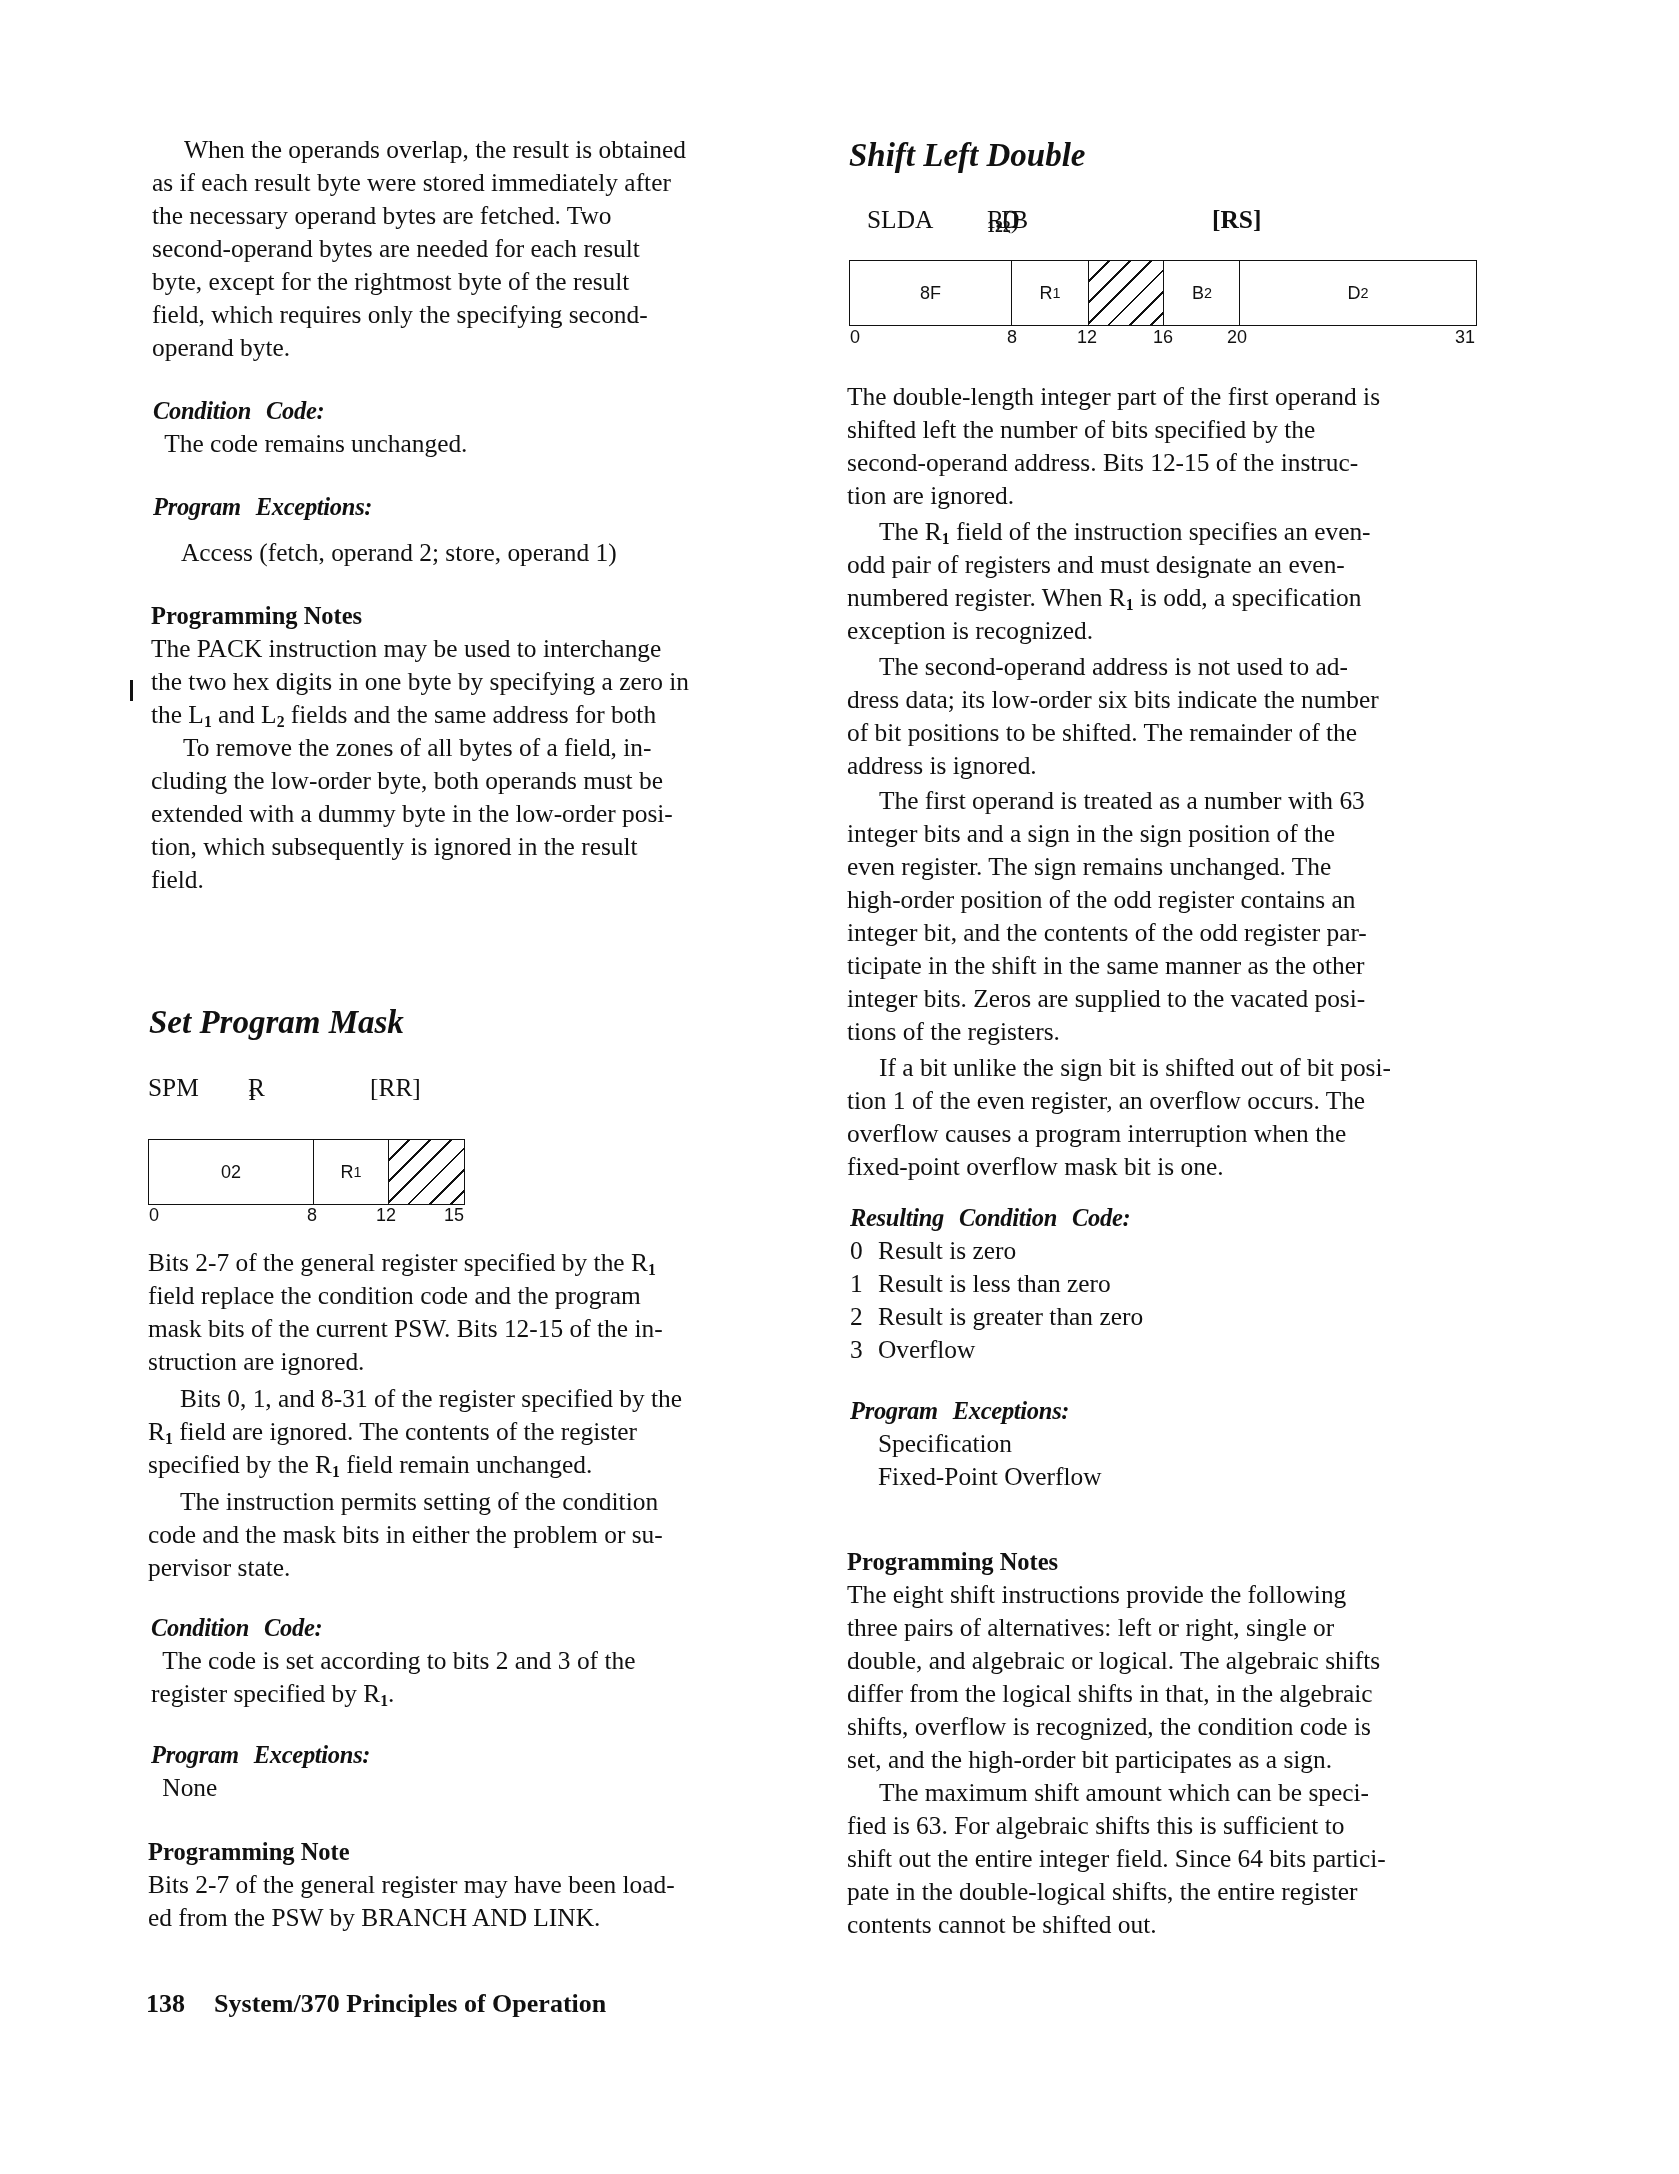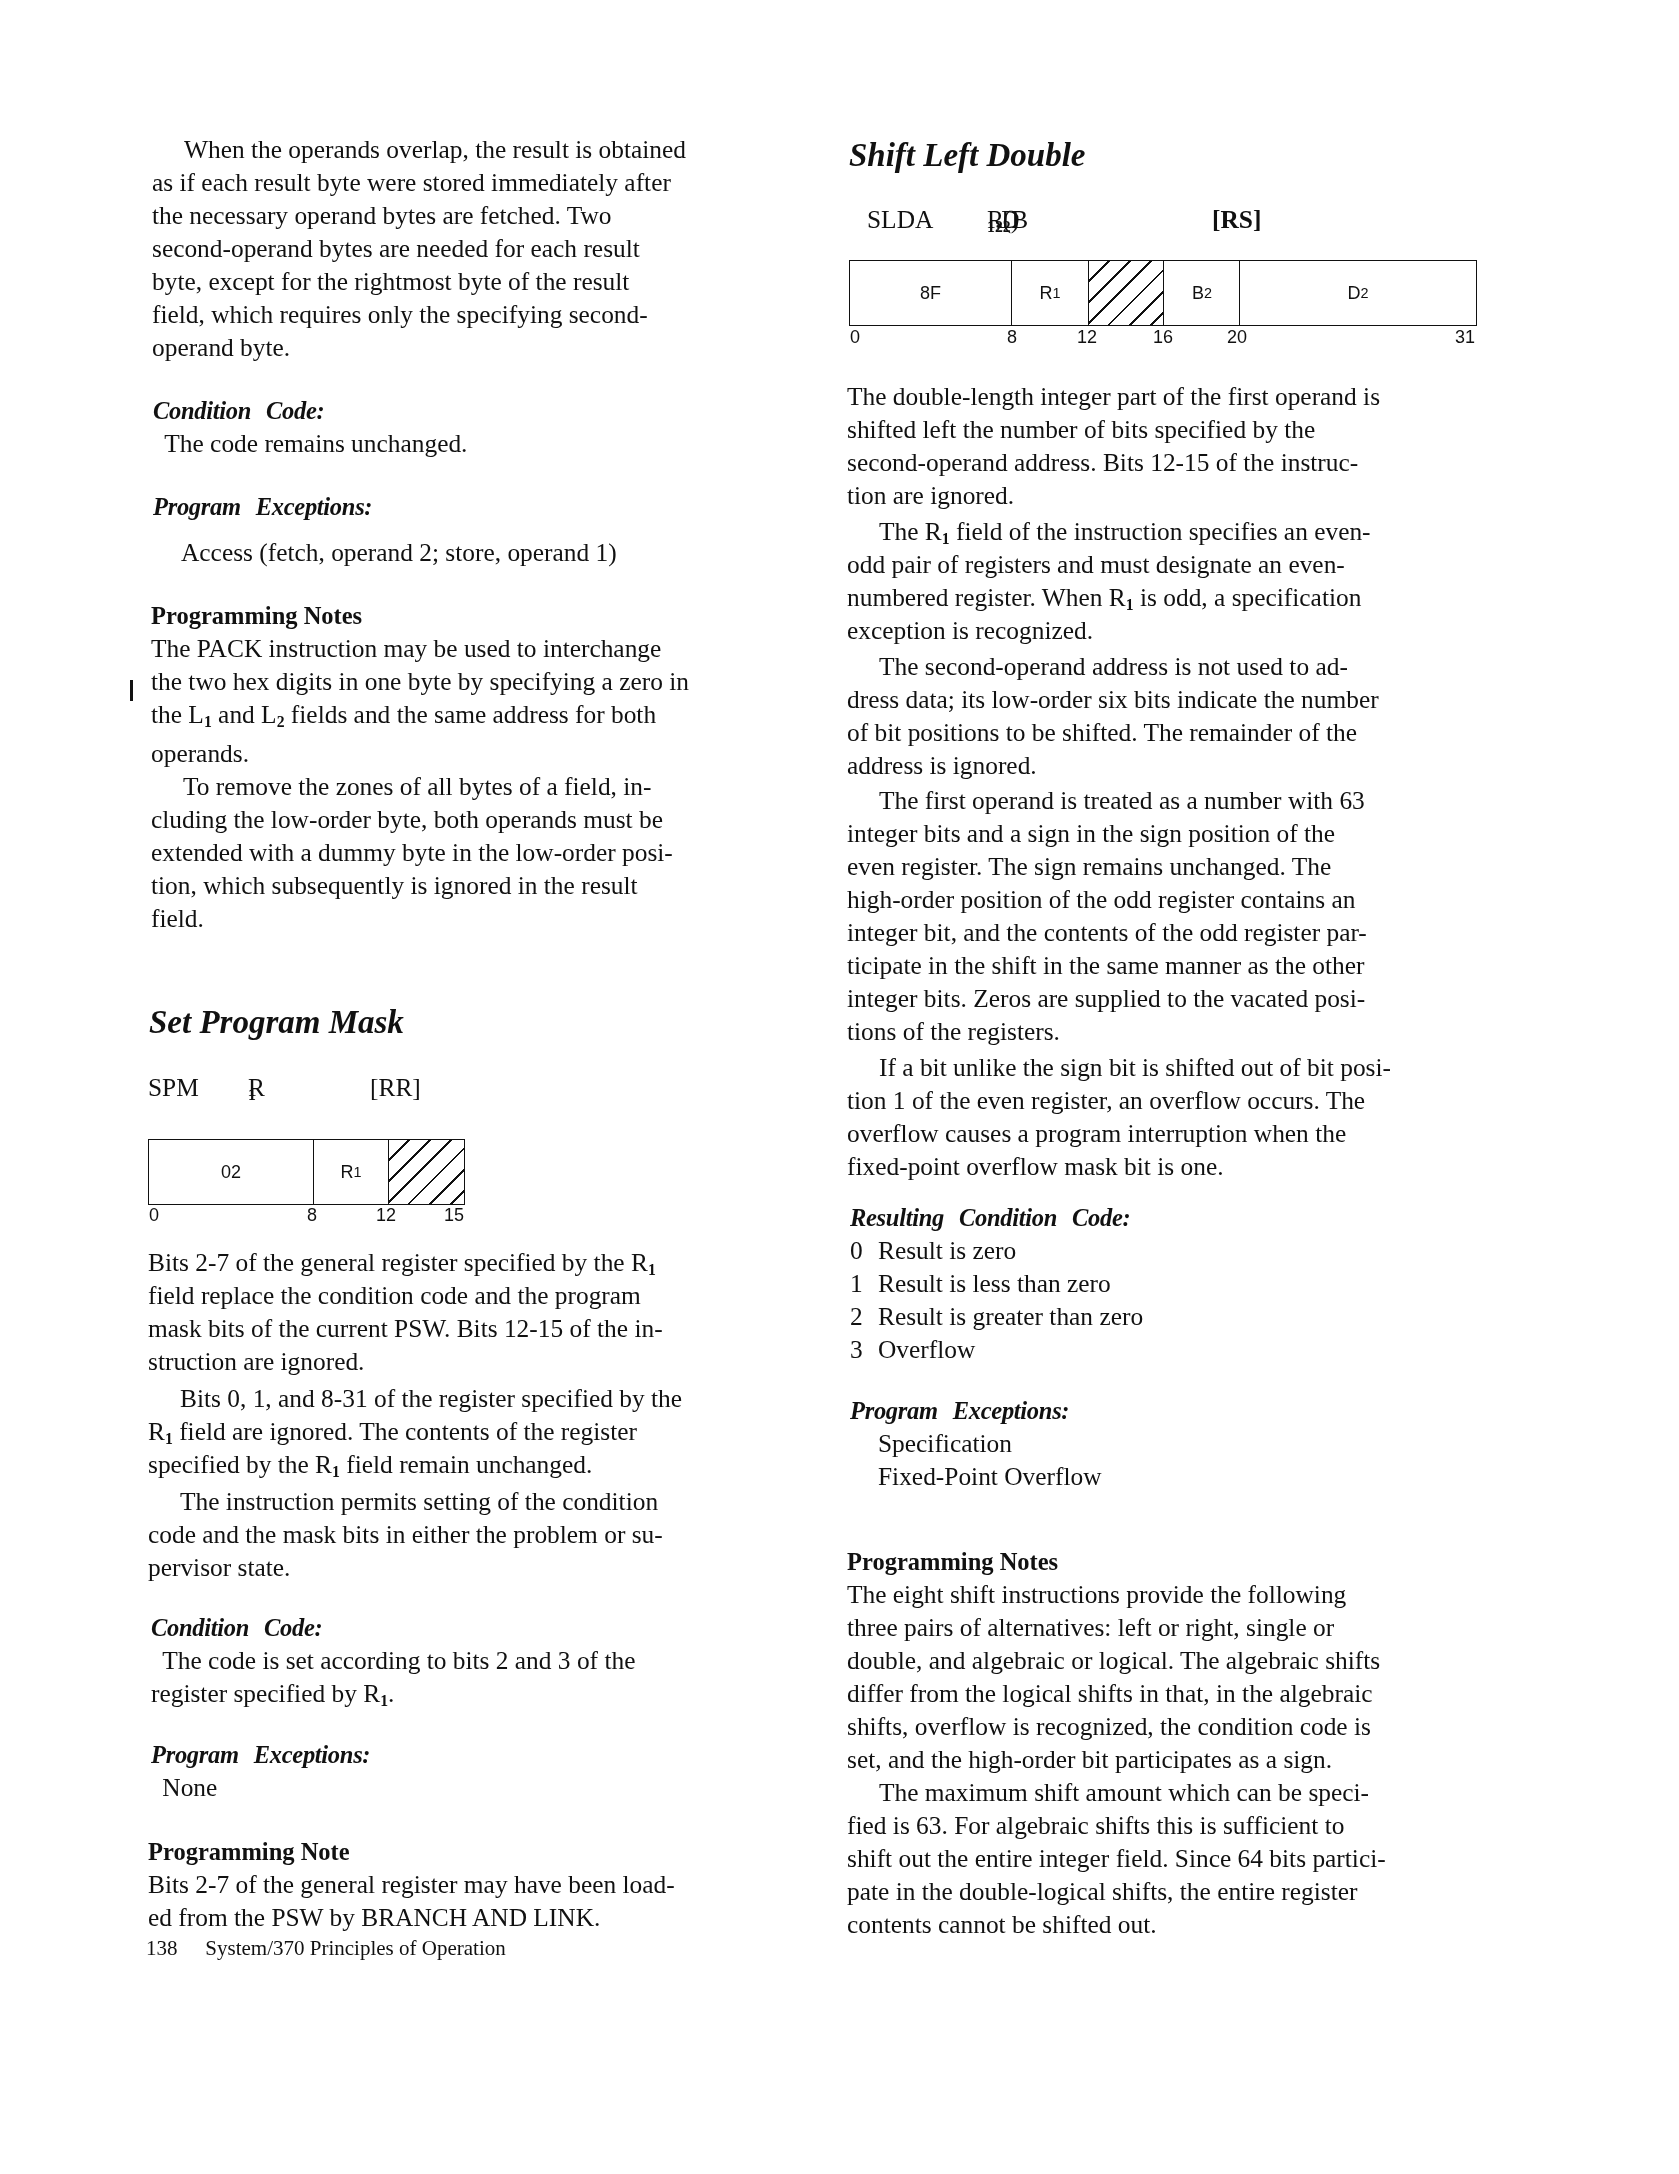--- a/index.html
+++ b/index.html
@@ -17,21 +17,21 @@
   sub.s { font-size: 0.62em; font-weight: bold; vertical-align: -0.25em; line-height: 0; }
   .diagram { position: absolute; border: 1.9px solid #111; box-sizing: border-box; background: #fff; }
   .field { position: absolute; top: 0; bottom: 0; border-right: 1.9px solid #111; box-sizing: border-box;
            font-family: "Liberation Sans", "DejaVu Sans", sans-serif; font-size: 18px;
            display: flex; align-items: center; justify-content: center; }
   .field.last { border-right: none; }
   .field sub { font-size: 0.8em; vertical-align: -0.45em; line-height: 0; }
   .hatch { background: repeating-linear-gradient(135deg, #fff 0px, #fff 13px, #111 13px, #111 15px); }
   .bitlbl { position: absolute; font-family: "Liberation Sans", "DejaVu Sans", sans-serif; font-size: 18px; }
   .changebar { position: absolute; left: 130px; top: 680px; width: 2.8px; height: 21px; background: #111; }
-  .footer { position: absolute; left: 146px; top: 1936px; font-size: 21px; white-space: nowrap; }
+  .footer { position: absolute; left: 146px; top: 1989px; font-size: 26px; white-space: nowrap; font-weight: bold; }
   .footer .num { margin-right: 22.6px; }
 </style>
 </head>
 <body>
 
 <div class="blk" style="left:152px; top:133px;">
   <span class="line indent">When the operands overlap, the result is obtained</span>
   <span class="line">as if each result byte were stored immediately after</span>
   <span class="line">the necessary operand bytes are fetched. Two</span>
   <span class="line">second-operand bytes are needed for each result</span>
@@ -50,21 +50,20 @@
   <span class="line" style="padding-left:28px; margin-top:13px;">Access (fetch, operand 2; store, operand 1)</span>
 </div>
 
 <div class="changebar"></div>
 
 <div class="blk" style="left:151px; top:600px;">
   <span class="bold-head">Programming  Notes</span>
   <span class="line">The PACK instruction may be used to interchange</span>
   <span class="line">the two hex digits in one byte by specifying a zero in</span>
   <span class="line"><span>the L</span><sub class="s">1</sub><span> and L</span><sub class="s">2</sub><span> fields and the same address for both</span></span>
-  <span class="line" style="margin-top:5.6px;">operands.</span>
   <span class="line indent">To remove the zones of all bytes of a field, in-</span>
   <span class="line">cluding the low-order byte, both operands must be</span>
   <span class="line">extended with a dummy byte in the low-order posi-</span>
   <span class="line">tion, which subsequently is ignored in the result</span>
   <span class="line">field.</span>
 </div>
 
 <div class="blk title" style="left:149px; top:1004px;">Set Program Mask</div>
 
 <div class="blk fmt" style="left:148px; top:1073px; width:377px; height:32px;">

